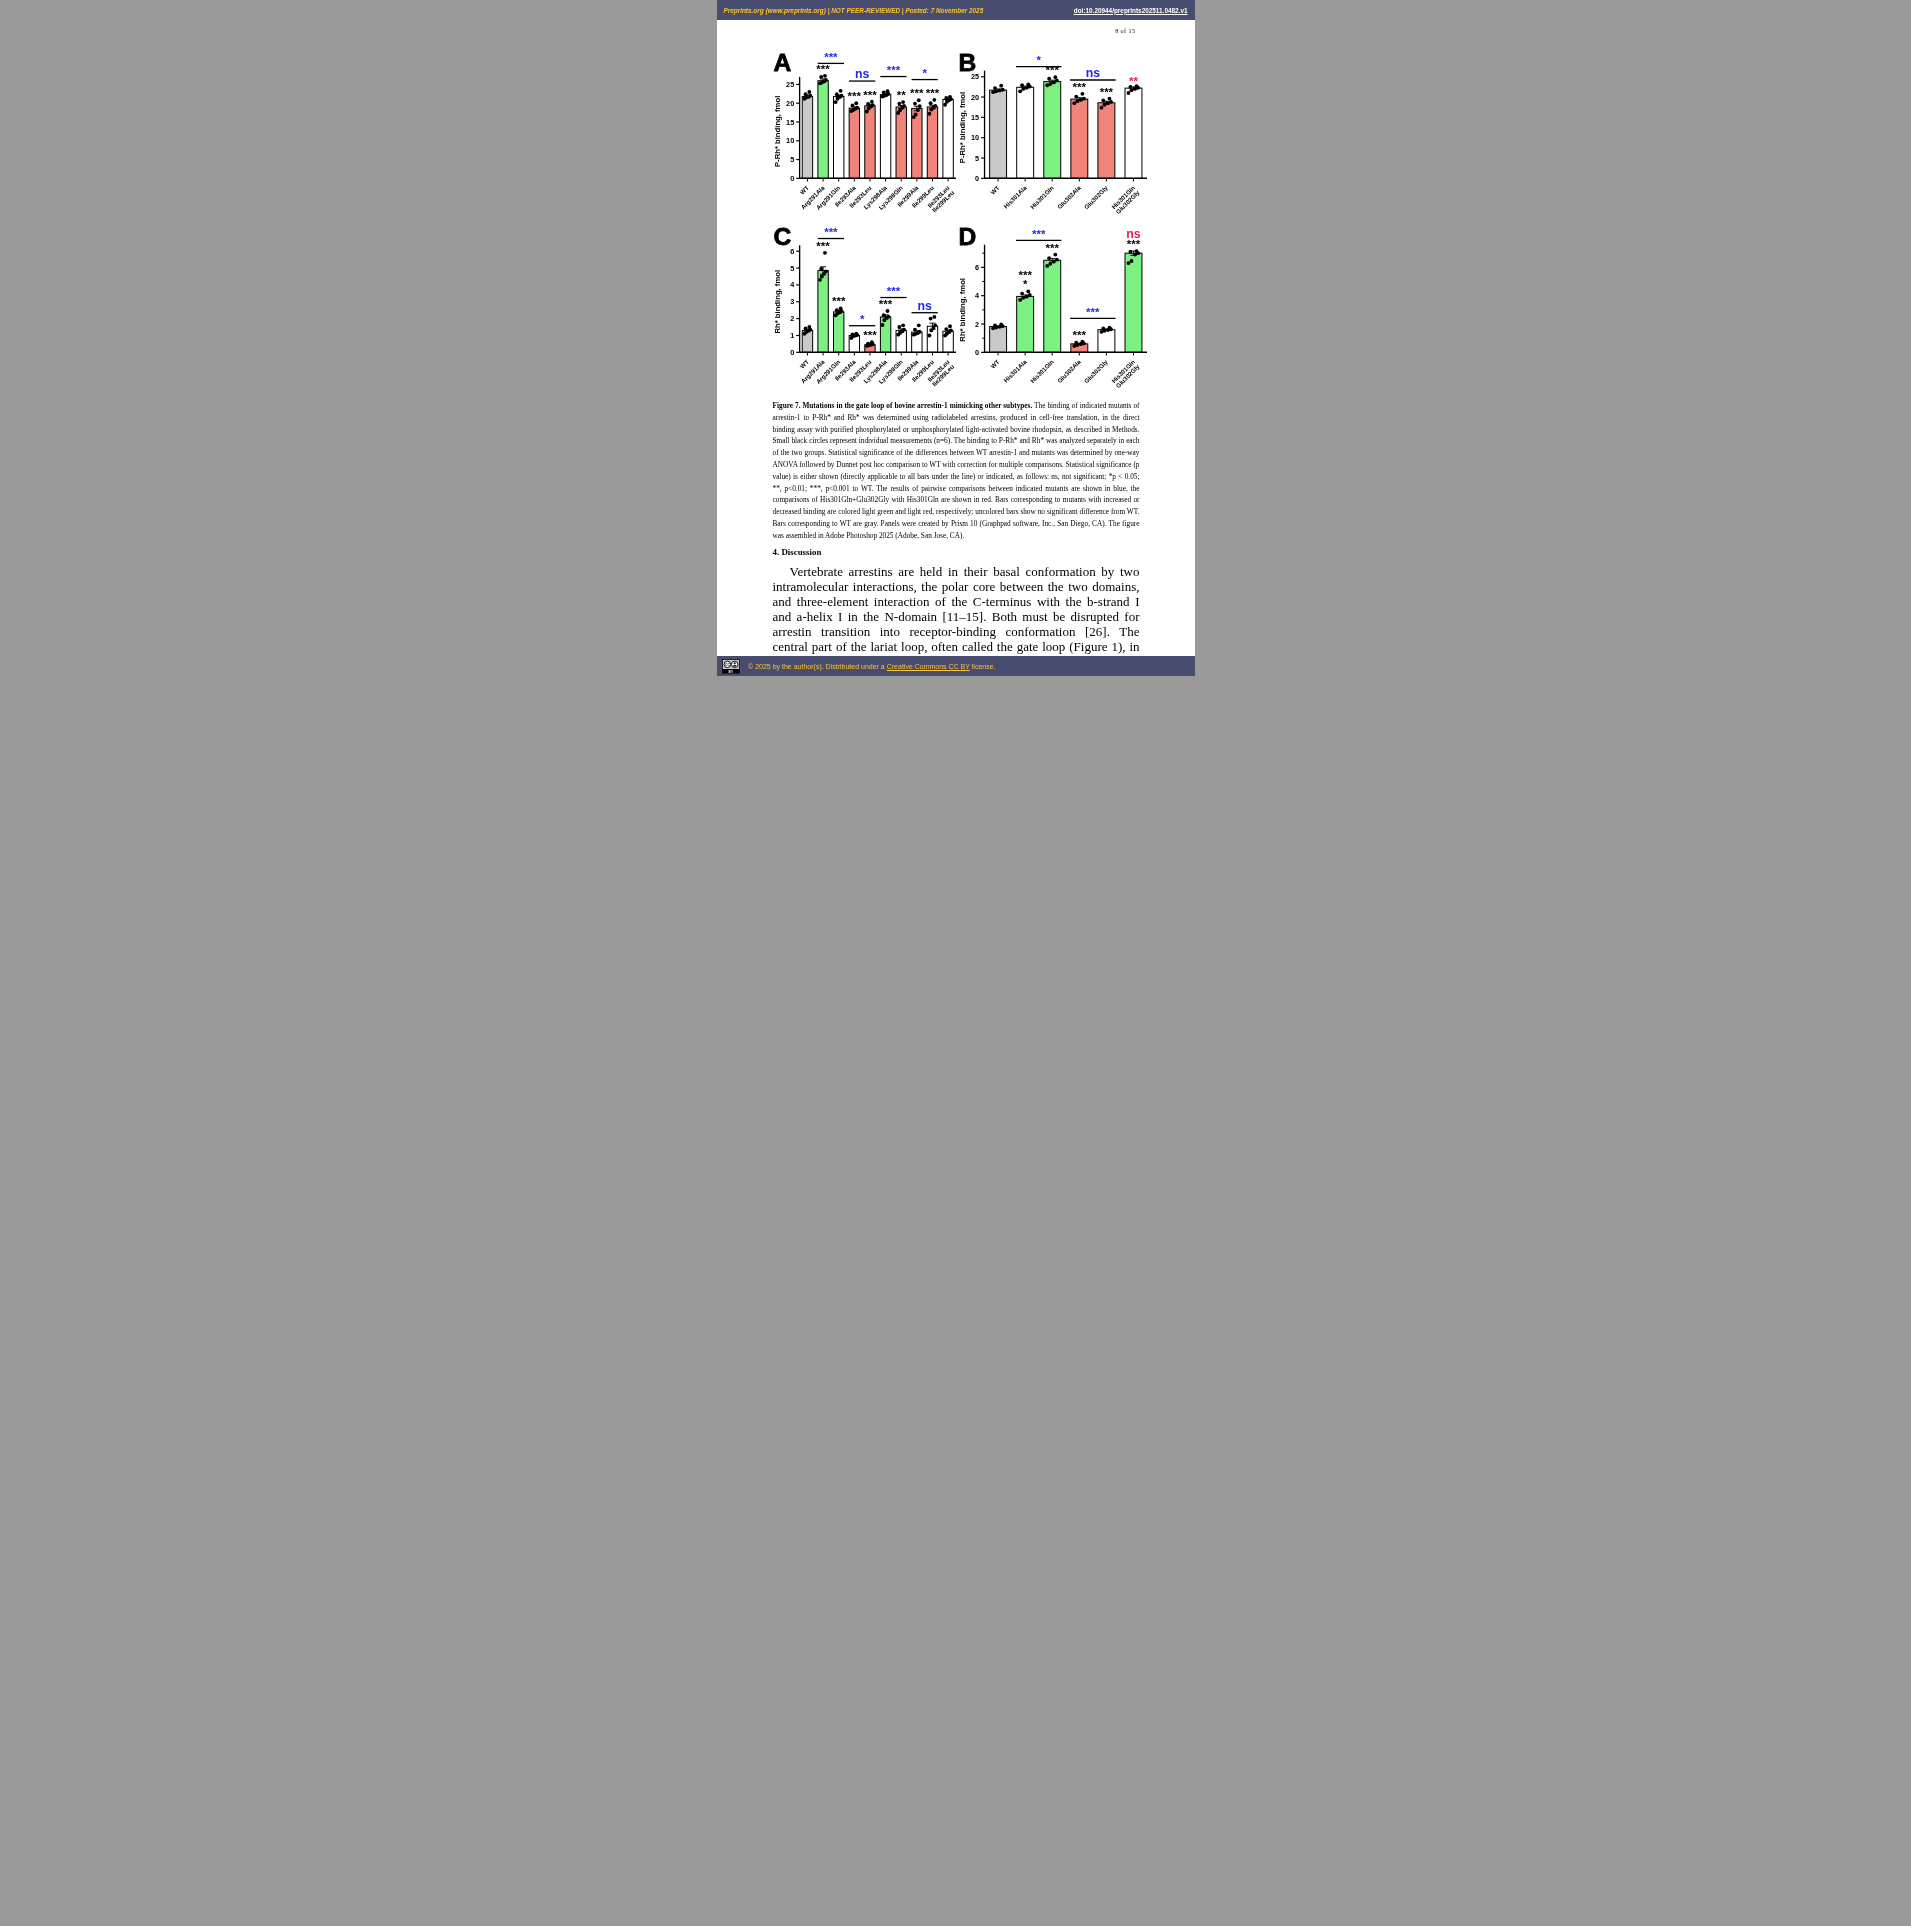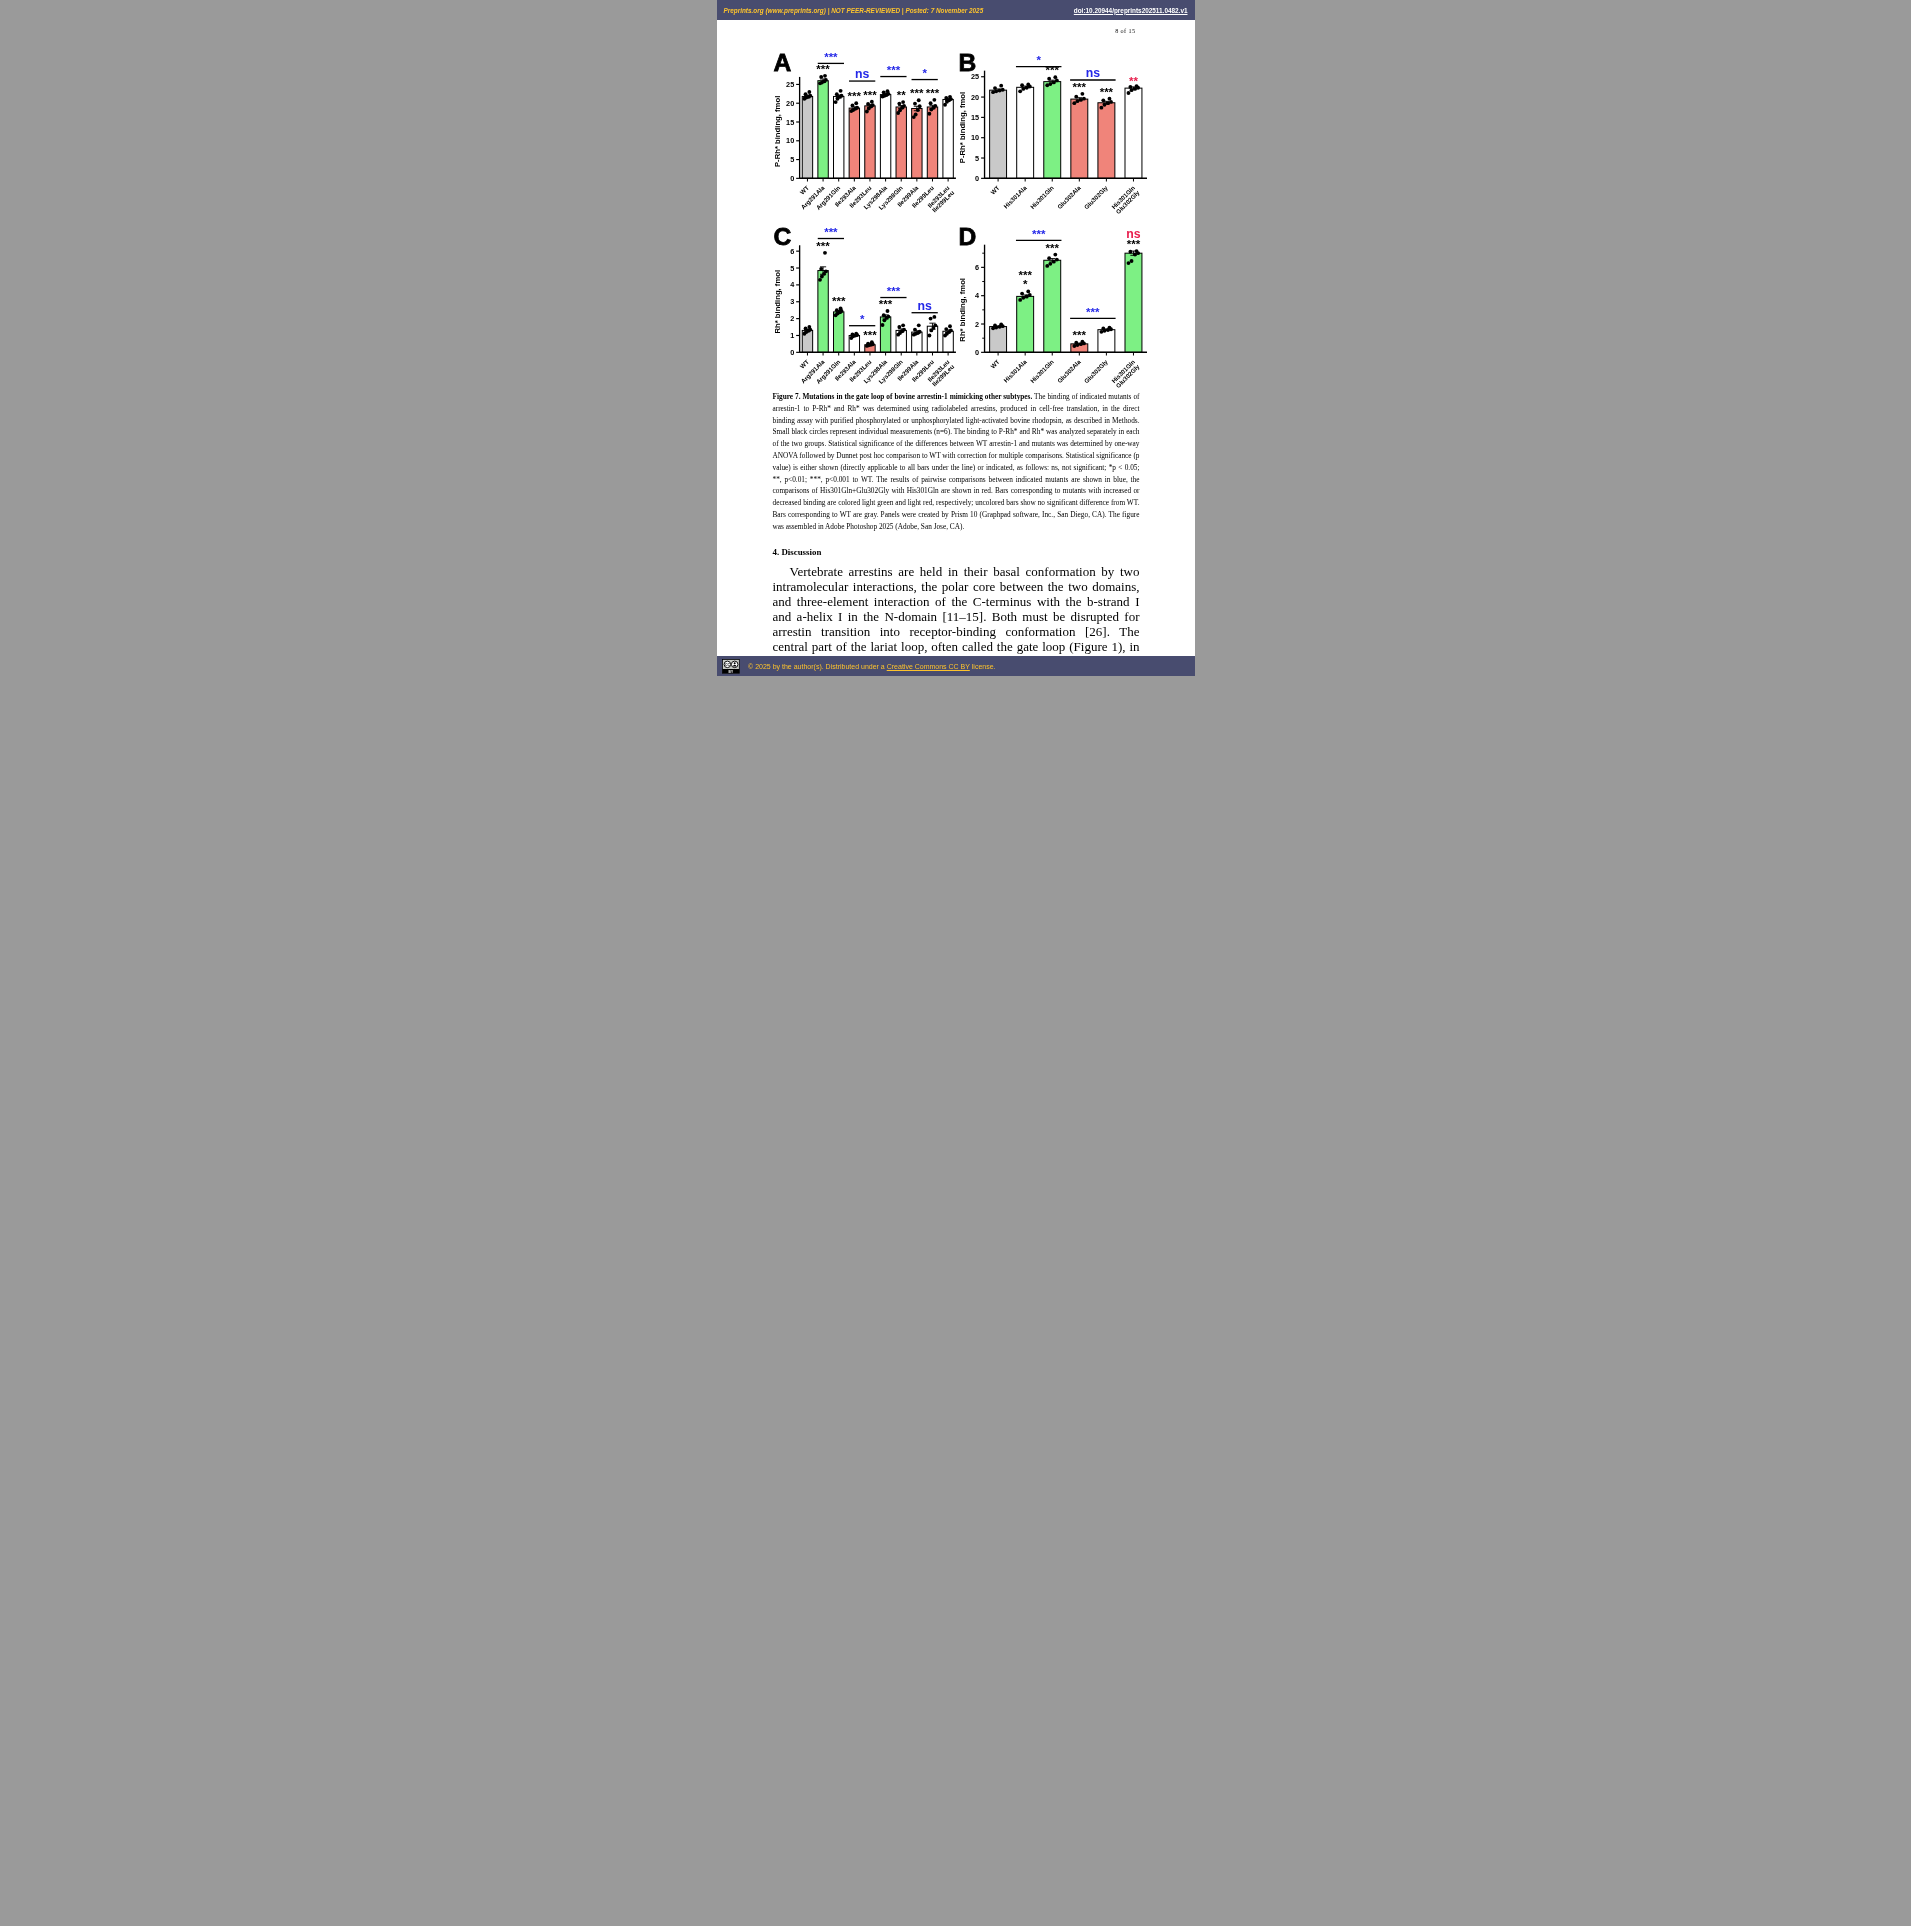--- a/index.html
+++ b/index.html
@@ -11,21 +11,21 @@
   .topbar-left{color:#fdc32d;font-weight:bold;font-style:italic;font-size:6.4px;white-space:nowrap;}
   .topbar-right{color:#ffffff;font-weight:bold;font-size:6.4px;text-decoration:underline;
                 cursor:pointer;white-space:nowrap;}
   .pagenum{position:absolute;top:27px;right:59px;font-family:"Liberation Serif",serif;
            font-size:6.2px;color:#111;letter-spacing:0.4px;}
   svg.panel{position:absolute;overflow:visible;}
   .pA{left:57px;top:49px;}
   .pB{left:242px;top:49px;}
   .pC{left:57px;top:223px;}
   .pD{left:242px;top:223px;}
-  .caption{position:absolute;left:56px;top:391px;width:367px;margin:0;text-align:justify;
+  .caption{position:absolute;left:56px;top:400px;width:367px;margin:0;text-align:justify;
            font-family:"Liberation Serif",serif;font-size:7.3px;line-height:11.8px;color:#000;}
   .caption b{font-weight:bold;}
   .disc-head{position:absolute;left:56px;top:547px;margin:0;font-family:"Liberation Serif",serif;
              font-size:8.9px;font-weight:bold;color:#000;}
   .disc-body{position:absolute;left:56px;top:564px;width:367px;margin:0;text-align:justify;
              text-indent:17px;font-family:"Liberation Serif",serif;font-size:13px;
              line-height:15px;color:#000;}
   .botbar{position:absolute;left:0;bottom:0;width:100%;height:19.6px;background:#484c6f;
           display:flex;align-items:center;padding:0 5.4px;box-sizing:border-box;}
   .cc-badge{flex:0 0 auto;margin-right:8.5px;line-height:0;}

